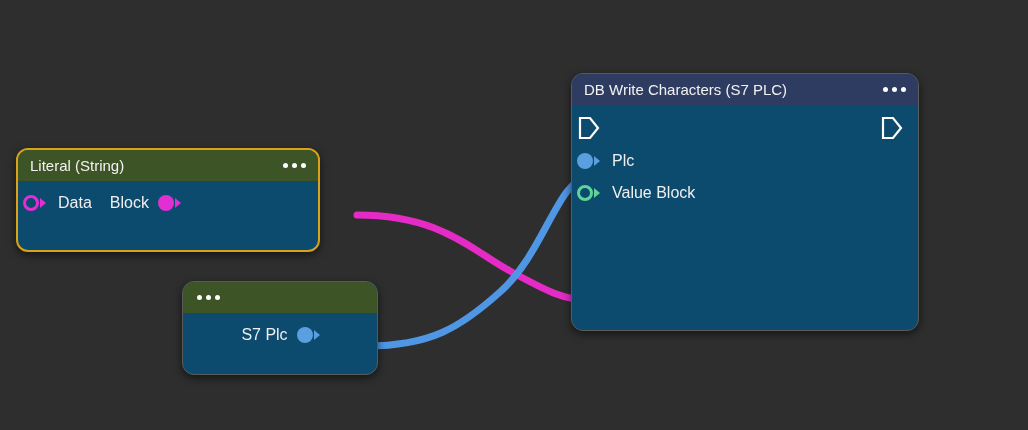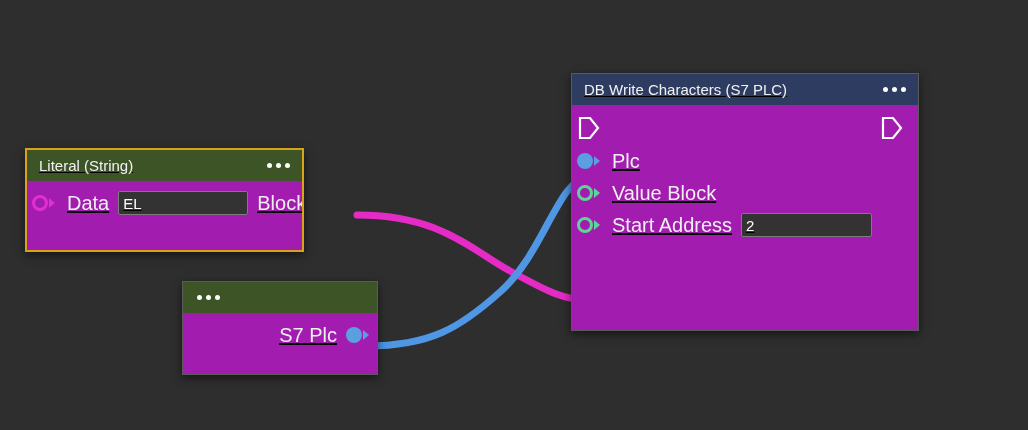--- a/index.html
+++ b/index.html
@@ -24,26 +24,25 @@
   #wires {
     position: absolute;
     left: 0; top: 0;
     width: 1028px;
     height: 430px;
     pointer-events: none;
   }
   
   .node {
     position: absolute;
-    border-radius: 0;
-    background: #a21caf;
+    border-radius: 12px;
+    background: #0c4a6e;
     box-shadow: 0 3px 9px rgba(0,0,0,.55);
     overflow: hidden;
     box-sizing: border-box;
-    text-decoration: underline;
   }
   .node.selected {
     border: 2px solid #d9a21b;
   }
   .node.plain {
     border: 1px solid #5a5a5a;
   }
   .node-header {
     height: 31px;
     display: flex;
@@ -89,21 +88,21 @@
   }
   .exec-pin { width: 24px; height: 26px; display: block; }
 
   
   .row {
     display: flex;
     align-items: center;
     height: 32px;
     position: relative;
   }
-  .row.right { justify-content: flex-end; }
+  .row.right { justify-content: center; }
 
   .port {
     position: relative;
     width: 26px;
     height: 22px;
     flex: 0 0 auto;
     display: flex;
     align-items: center;
     justify-content: flex-start;
   }
@@ -117,42 +116,42 @@
     width: 0; height: 0;
     border-top: 5px solid transparent;
     border-bottom: 5px solid transparent;
     margin-left: 1px;
   }
   .port.left { margin-left: 5px; }
   .port.right { margin-right: 5px; }
 
   .label {
     color: #efefef;
-    font-size: 20px;
+    font-size: 16px;
     white-space: nowrap;
     padding: 0 9px 0 9px;
   }
 
   .field {
     background: #333333;
     border: 1px solid #7d7d7d;
     border-radius: 2px;
     color: #ffffff;
     font-family: "Liberation Sans", sans-serif;
     font-size: 15px;
     height: 24px;
     padding: 0 4px;
     box-sizing: border-box;
     outline: none;
   }
 
   
   #node-literal {
-    left: 25px; top: 148px;
-    width: 279px; height: 104px;
+    left: 16px; top: 148px;
+    width: 304px; height: 104px;
   }
   #node-literal .field { width: 130px; }
 
   #node-get-s7 {
     left: 182px; top: 281px;
     width: 196px; height: 94px;
   }
 
   #node-dbwrite {
     left: 571px; top: 73px;
@@ -182,21 +181,20 @@
           <i></i>
       </span>
     </div>
     <div class="node-body">
       <div class="row">
         <span class="port left">
           <span class="circ" style="border:3px solid #e12fd4;background:transparent;"></span>
           <span class="nub" style="border-left:6px solid #e12fd4;"></span>
         </span>
         <span class="label">Data</span>
-        <input class="field" type="text" value="EL" style="">
         <span class="label">Block</span>
         <span class="port right">
           <span class="circ" style="background:#e12fd4;"></span>
           <span class="nub" style="border-left:6px solid #e12fd4;"></span>
         </span>
       </div>
     </div>
   </div>
 
   <div class="node plain" id="node-get-s7">
@@ -247,26 +245,18 @@
       </div>
 
       <div class="row">
         <span class="port left">
           <span class="circ" style="border:3px solid #5fd39a;background:transparent;"></span>
           <span class="nub" style="border-left:6px solid #5fd39a;"></span>
         </span>
         <span class="label">Value Block</span>
       </div>
 
-      <div class="row">
-        <span class="port left">
-          <span class="circ" style="border:3px solid #5fd39a;background:transparent;"></span>
-          <span class="nub" style="border-left:6px solid #5fd39a;"></span>
-        </span>
-        <span class="label">Start Address</span>
-        <input class="field sa" type="text" value="2" style="">
-      </div>
 
 
     </div>
   </div>
 
 </div>
 
 </body></html>

